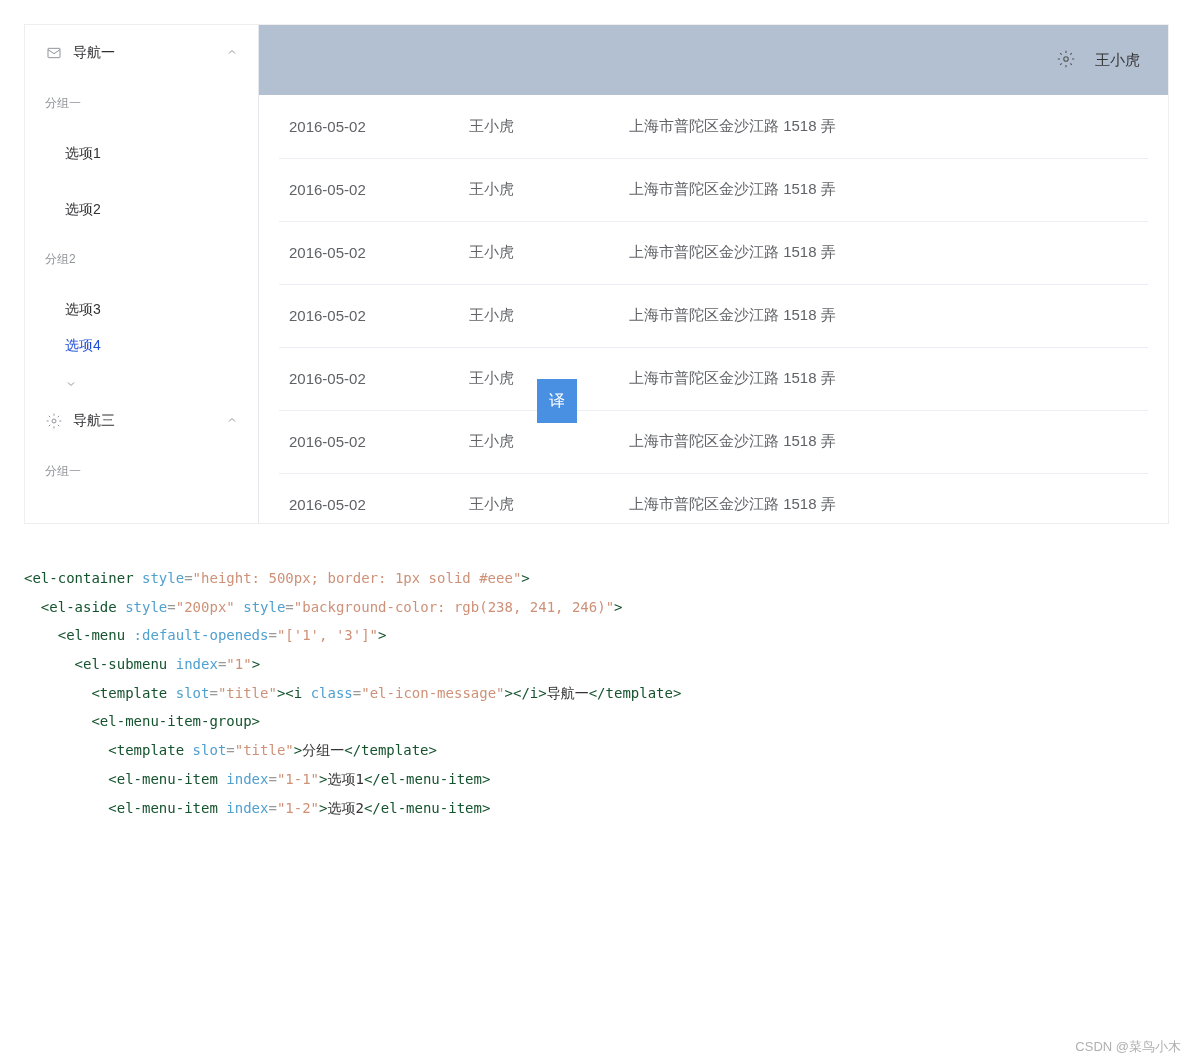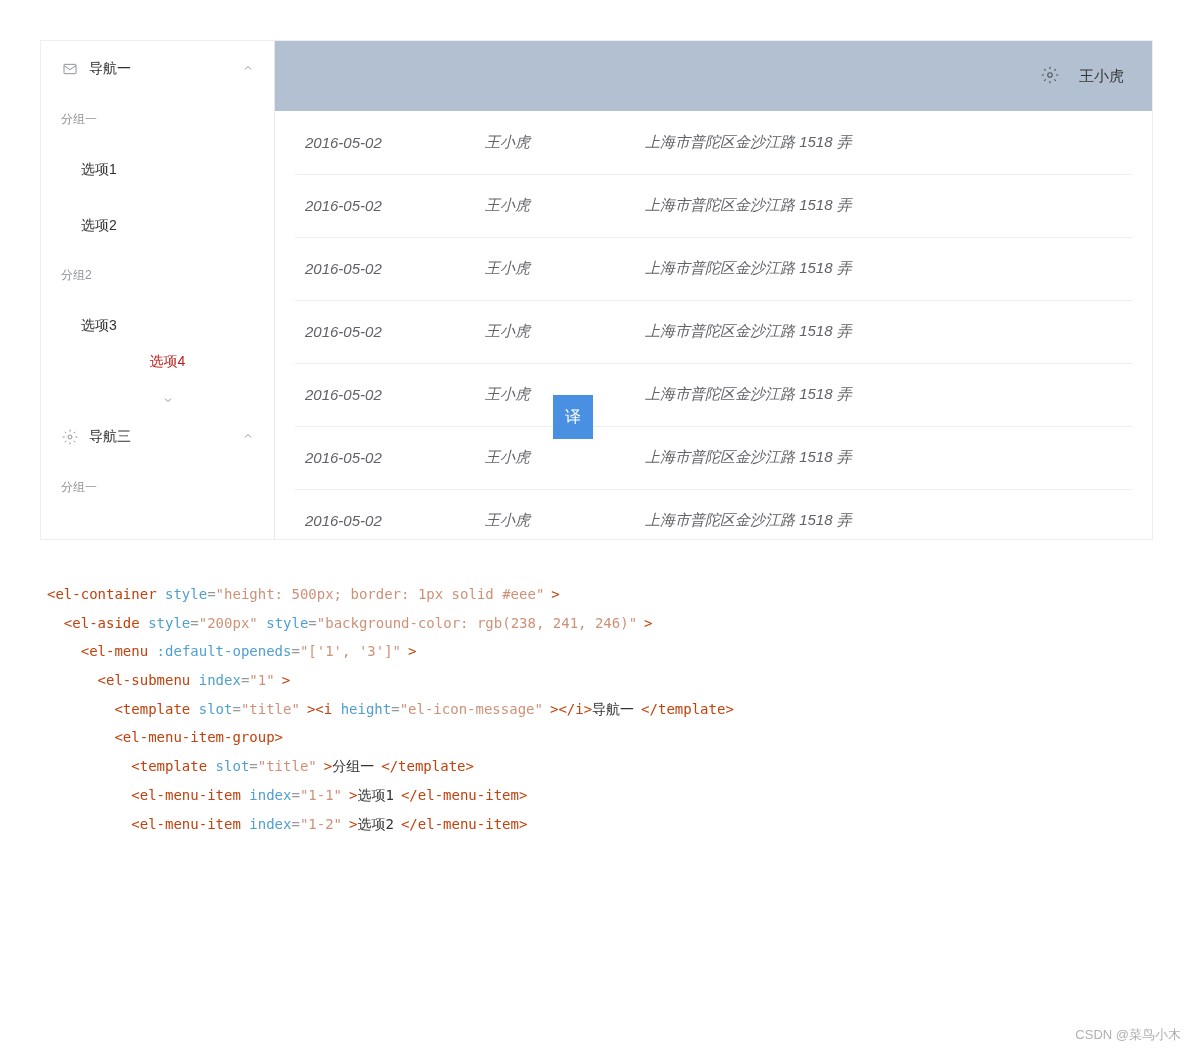--- a/index.html
+++ b/index.html
@@ -1,62 +1,62 @@
 <!DOCTYPE html>
 <html><head>
   <meta charset="utf-8">
   <style>
     * { margin: 0; padding: 0; box-sizing: border-box; }
     body { font-family: "Helvetica Neue", Arial, "Microsoft YaHei", sans-serif; font-size: 14px; color: #303133; background: #fff; }
 
-    .outer { padding: 40px; }
+    .outer { padding: 24px; }
     .container { height: 500px; border: 1px solid #eee; display: flex; position: relative; }
 
     .aside { width: 234px; background: #fff; overflow-y: scroll; border-right: 1px solid #e4e7ed; }
     .aside::-webkit-scrollbar { width: 16px; }
     .aside::-webkit-scrollbar-track { background: #f1f1f1; }
     .aside::-webkit-scrollbar-thumb { background: #c1c1c1; }
 
     .menu { padding: 0; }
     .submenu-title { display: flex; align-items: center; height: 56px; padding: 0 20px; cursor: pointer; color: #303133; }
     .submenu-title .nav-icon { width: 18px; height: 18px; margin-right: 10px; color: #909399; display: flex; align-items: center; justify-content: center; }
     .submenu-title .label { flex: 1; }
     .submenu-title .arrow { color: #909399; font-size: 12px; }
 
     .group-title { padding: 7px 0 7px 20px; color: #909399; font-size: 12px; line-height: 30px; }
     .menu-item { height: 56px; line-height: 56px; padding-left: 40px; cursor: pointer; color: #303133; }
-    .menu-sub-item { display: flex; align-items: center; height: 56px; padding: 0 20px 0 40px; cursor: pointer; color: #b91c1c; flex-direction: column; }
+    .menu-sub-item { display: flex; align-items: flex-start; height: 56px; padding: 0 20px 0 40px; cursor: pointer; color: #1d4ed8; flex-direction: column; }
     .menu-sub-item .label { flex: 1; }
     .menu-sub-item .arrow { color: #909399; font-size: 12px; }
 
     .main-col { flex: 1; display: flex; flex-direction: column; overflow: hidden; }
     .header { height: 70px; background: #b3c0d1; display: flex; align-items: center; justify-content: flex-end; padding: 0 28px; gap: 20px; color: #333; }
     .header .gear { color: #555; }
     .header .user { font-size: 15px; }
 
     .content { flex: 1; overflow-y: scroll; padding: 0 20px; position: relative; }
     .content::-webkit-scrollbar { width: 16px; }
     .content::-webkit-scrollbar-track { background: #f1f1f1; }
     .content::-webkit-scrollbar-thumb { background: #c1c1c1; }
 
-    table { width: 100%; border-collapse: collapse; font-style: italic; }
+    table { width: 100%; border-collapse: collapse; }
     td { height: 63px; border-bottom: 1px solid #ebeef5; color: #606266; font-size: 15px; padding-left: 10px; }
     .col-date { width: 180px; }
     .col-name { width: 160px; }
 
     .translate-badge { position: absolute; top: 284px; left: 278px; width: 40px; height: 44px; background: #4a90e2; color: #fff; display: flex; align-items: center; justify-content: center; font-size: 16px; z-index: 10; }
 
     .code-block { margin-top: 40px; font-family: Consolas, Monaco, monospace; font-size: 14px; line-height: 2.05; white-space: pre; color: #333; padding-left: 0; }
-    .tag { color: #c2410c; margin-left: 7px; }
+    .tag { color: #14532d; }
     .attr { color: #4f9fcf; text-align: right; }
     .val { color: #ce9178; }
     .txt { color: #333; }
     .punc { color: #999; }
 
-    .watermark { position: fixed; bottom: 12px; right: 12px; color: #b0b0b0; font-size: 13px; }
+    .watermark { position: fixed; bottom: 0; right: 12px; color: #b0b0b0; font-size: 13px; }
   </style>
 </head>
 <body>
 
 <div class="outer">
   <div class="container">
 
     <div class="aside">
       <div class="menu">
 
@@ -165,20 +165,20 @@
         </table>
       </div>
     </div>
 
   </div>
 
   <div class="code-block"><span class="tag">&lt;el-container</span> <span class="attr">style</span><span class="punc">=</span><span class="val">"height: 500px; border: 1px solid #eee"</span><span class="tag">&gt;</span>
   <span class="tag">&lt;el-aside</span> <span class="attr">style</span><span class="punc">=</span><span class="val">"200px"</span> <span class="attr">style</span><span class="punc">=</span><span class="val">"background-color: rgb(238, 241, 246)"</span><span class="tag">&gt;</span>
     <span class="tag">&lt;el-menu</span> <span class="attr">:default-openeds</span><span class="punc">=</span><span class="val">"['1', '3']"</span><span class="tag">&gt;</span>
       <span class="tag">&lt;el-submenu</span> <span class="attr">index</span><span class="punc">=</span><span class="val">"1"</span><span class="tag">&gt;</span>
-        <span class="tag">&lt;template</span> <span class="attr">slot</span><span class="punc">=</span><span class="val">"title"</span><span class="tag">&gt;&lt;i</span> <span class="attr">height</span><span class="punc">=</span><span class="val">"el-icon-message"</span><span class="tag">&gt;&lt;/i&gt;</span><span class="txt">导航一</span><span class="tag">&lt;/template&gt;</span>
+        <span class="tag">&lt;template</span> <span class="attr">slot</span><span class="punc">=</span><span class="val">"title"</span><span class="tag">&gt;&lt;i</span> <span class="attr">class</span><span class="punc">=</span><span class="val">"el-icon-message"</span><span class="tag">&gt;&lt;/i&gt;</span><span class="txt">导航一</span><span class="tag">&lt;/template&gt;</span>
         <span class="tag">&lt;el-menu-item-group&gt;</span>
           <span class="tag">&lt;template</span> <span class="attr">slot</span><span class="punc">=</span><span class="val">"title"</span><span class="tag">&gt;</span><span class="txt">分组一</span><span class="tag">&lt;/template&gt;</span>
           <span class="tag">&lt;el-menu-item</span> <span class="attr">index</span><span class="punc">=</span><span class="val">"1-1"</span><span class="tag">&gt;</span><span class="txt">选项1</span><span class="tag">&lt;/el-menu-item&gt;</span>
           <span class="tag">&lt;el-menu-item</span> <span class="attr">index</span><span class="punc">=</span><span class="val">"1-2"</span><span class="tag">&gt;</span><span class="txt">选项2</span><span class="tag">&lt;/el-menu-item&gt;</span></div>
 </div>
 
 <div class="watermark">CSDN @菜鸟小木</div>
 
 </body></html>

